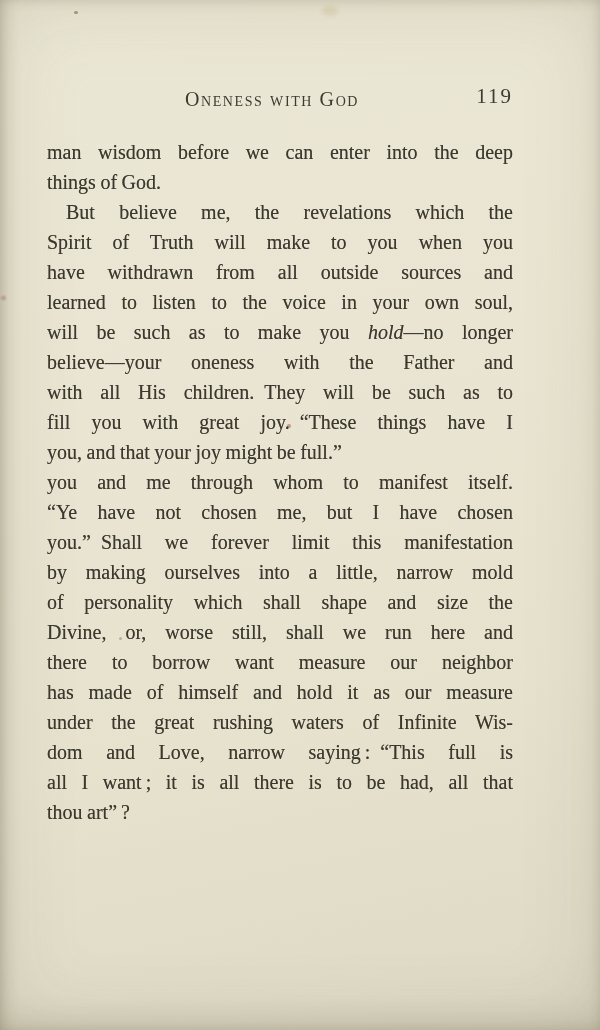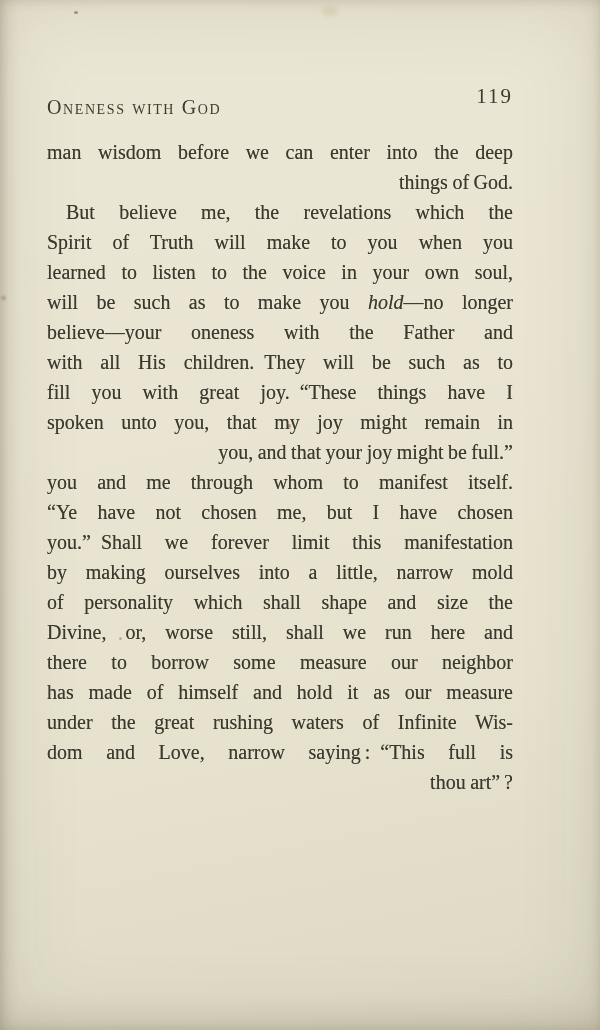--- a/index.html
+++ b/index.html
@@ -30,22 +30,22 @@
   .speck-3 { left: 1px;  top: 296px; width: 5px; height: 4px; background: rgba(168, 96, 80, 0.45); filter: blur(1px); }
   .speck-4 { left: 287px; top: 424px; width: 4px; height: 4px; background: rgba(158, 92, 70, 0.55); }
   .speck-5 { left: 119px; top: 637px; width: 3px; height: 3px; background: rgba(150, 90, 80, 0.4); }
 
   .page-header {
     position: absolute;
     left: 47px; top: 84px; width: 466px; height: 24px;
     color: #3d3b30;
   }
   .running-title {
-    position: absolute; left: 0; right: 0; top: 12px;
-    text-align: left;
+    position: absolute; left: 0; right: 0; top: 4px;
+    text-align: center;
     padding-right: 16px;
     font-size: 20px;
     font-variant: small-caps;
     letter-spacing: 1.6px;
   }
   .page-number {
     position: absolute; right: 0; top: 0;
     font-size: 21px;
     letter-spacing: 2px;
     margin-left: 33px;
@@ -55,21 +55,20 @@
     position: absolute;
     left: 47px; top: 137px; width: 466px;
     color: #3b392e;
     text-shadow: 0 0 0.5px rgba(59, 57, 46, 0.55);
   }
   .line {
     height: 30px;
     line-height: 30px;
     font-size: 20px;
     word-spacing: -0.5px;
-    text-align: right;
   }
   .line.just {
     text-align: justify;
     text-align-last: justify;
     font-family: Liberation Serif, serif;
   }
   .line.indent { padding-left: 19px; }
   .line i { font-style: italic; }
 </style>
 </head>
@@ -85,34 +84,35 @@
   <div class="page-header">
     <div class="running-title">Oneness with God</div>
     <div class="page-number">119</div>
   </div>
 
   <div class="body-text">
       <div class="line just">man wisdom before we can enter into the deep</div>
       <div class="line">things of God.</div>
       <div class="line just indent">But believe me, the revelations which the</div>
       <div class="line just">Spirit of Truth will make to you when you</div>
+      <div class="line just">have withdrawn from all outside sources and</div>
       <div class="line just">learned to listen to the voice in your own soul,</div>
       <div class="line just">will be such as to make you <i>hold</i>—no longer</div>
       <div class="line just">believe—your oneness with the Father and</div>
       <div class="line just">with all His children. They will be such as to</div>
       <div class="line just">fill you with great joy. “These things have I</div>
-      <div class="line just">spoken unto you, that my joy might remain in</div>
       <div class="line">you, and that your joy might be full.”</div>
       <div class="line just">you and me through whom to manifest itself.</div>
       <div class="line just">“Ye have not chosen me, but I have chosen</div>
       <div class="line just">you.” Shall we forever limit this manifestation</div>
       <div class="line just">by making ourselves into a little, narrow mold</div>
       <div class="line just">of personality which shall shape and size the</div>
       <div class="line just">Divine, or, worse still, shall we run here and</div>
-      <div class="line just">there to borrow some measure our neighbor</div>
+      <div class="line just">there to borrow want measure our neighbor</div>
       <div class="line just">has made of himself and hold it as our measure</div>
       <div class="line just">under the great rushing waters of Infinite Wis-</div>
       <div class="line just">dom and Love, narrow saying : “This full is</div>
+      <div class="line just">all I want ; it is all there is to be had, all that</div>
       <div class="line">thou art” ?</div>
     </div>
 
   <div class="vignette"></div>
 </div>
 
 </body></html>

